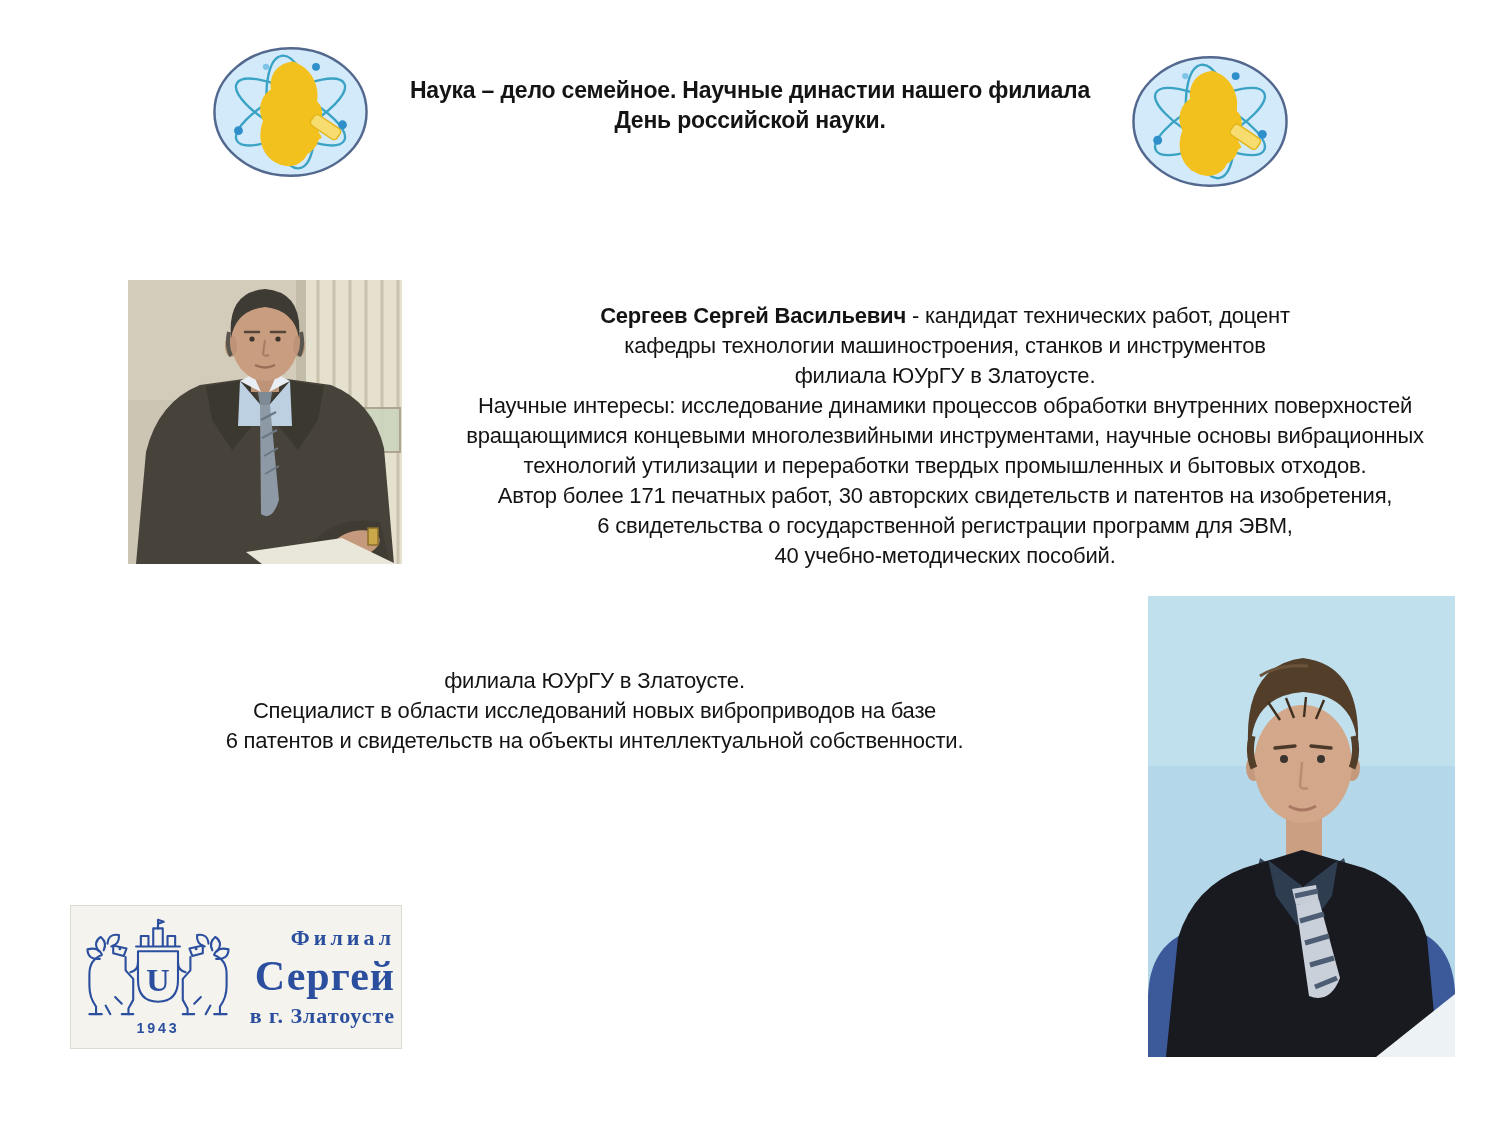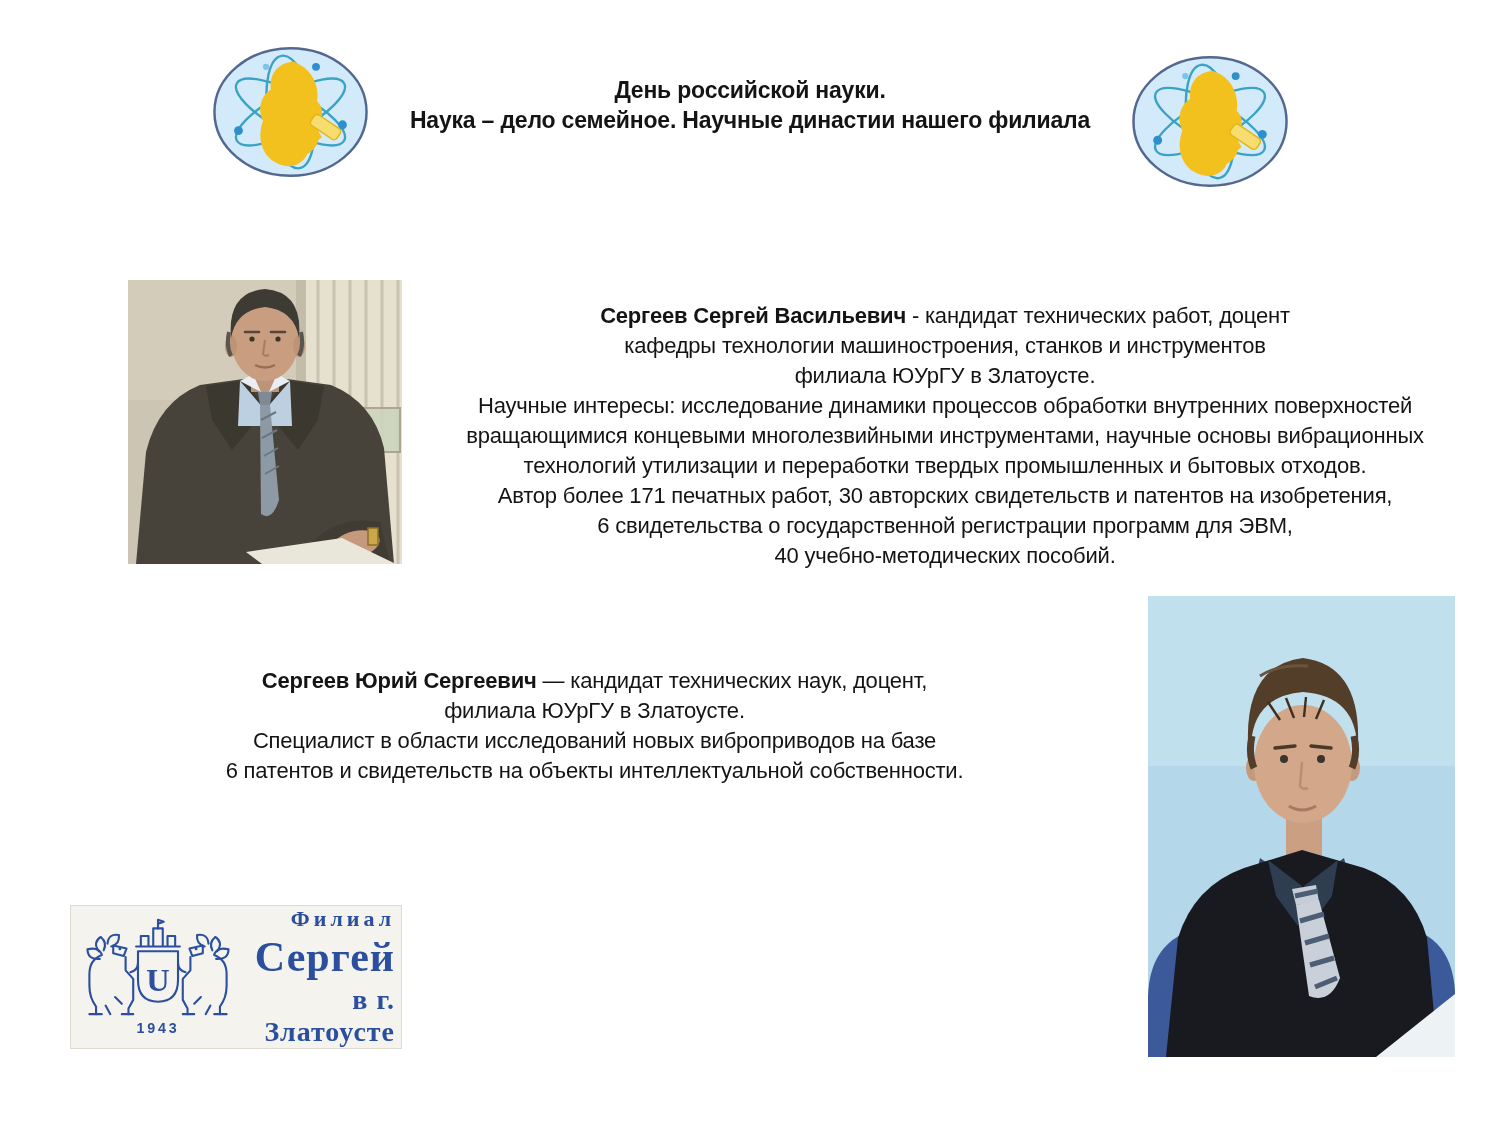--- a/index.html
+++ b/index.html
@@ -42,21 +42,21 @@
     display:flex; align-items:center;
   }
   #branch-logo .crest { width:162px; height:126px; margin-left:6px; flex:none; }
   #branch-logo .crest svg { width:100%; height:100%; display:block; }
   .branch-text {
     flex:1; text-align:right; color:#2b4f9e;
     font-family:"Liberation Serif", serif; padding-right:6px;
   }
   .branch-line1 { font-size:22px; font-weight:700; letter-spacing:4px; }
   .branch-line2 { font-size:42px; font-weight:700; letter-spacing:1px; margin-top:1px; }
-  .branch-line3 { font-size:28px; font-weight:700; letter-spacing:1px; margin-top:3px; }
+  .branch-line3 { font-size:22px; font-weight:700; letter-spacing:1px; margin-top:3px; }
 </style>
 </head>
 <body>
 
 <div class="slide">
 
   <div class="emblem" id="emblem-left">
     <svg viewBox="0 0 160 134">
       <ellipse cx="80" cy="67" rx="77.5" ry="65" fill="#d3eafa" stroke="#53688f" stroke-width="2.5"></ellipse>
       <g fill="none" stroke="#3aa3c4" stroke-width="2.4">
@@ -71,22 +71,22 @@
       <g>
         <circle cx="27" cy="86" r="4.5" fill="#2f8fca"></circle>
         <circle cx="133" cy="80" r="4.5" fill="#2f8fca"></circle>
         <circle cx="106" cy="21" r="4" fill="#2f8fca"></circle>
         <circle cx="55" cy="21" r="3.2" fill="#7fc4e8"></circle>
       </g>
     </svg>
   </div>
 
   <div class="title">
+    <div>Наука – дело семейное. Научные династии нашего филиала</div>
     <div>День российской науки.</div>
-    <div>Наука – дело семейное. Научные династии нашего филиала</div>
   </div>
 
   <div class="emblem" id="emblem-right">
     <svg viewBox="0 0 160 134">
       <ellipse cx="80" cy="67" rx="77.5" ry="65" fill="#d3eafa" stroke="#53688f" stroke-width="2.5"></ellipse>
       <g fill="none" stroke="#3aa3c4" stroke-width="2.4">
         <ellipse cx="80" cy="67" rx="62" ry="20" transform="rotate(-28 80 67)"></ellipse>
         <ellipse cx="80" cy="67" rx="62" ry="20" transform="rotate(28 80 67)"></ellipse>
         <ellipse cx="80" cy="67" rx="58" ry="23" transform="rotate(81 80 67)"></ellipse>
       </g>
@@ -161,21 +161,20 @@
     <div>филиала ЮУрГУ в Златоусте.</div>
     <div>Научные интересы: исследование динамики процессов обработки внутренних поверхностей</div>
     <div>вращающимися концевыми многолезвийными инструментами, научные основы вибрационных</div>
     <div>технологий утилизации и переработки твердых промышленных и бытовых отходов.</div>
     <div>Автор более 171 печатных работ,  30 авторских свидетельств и патентов на изобретения,</div>
     <div>6 свидетельства о государственной регистрации программ для ЭВМ,</div>
     <div>40 учебно-методических пособий.</div>
   </div>
 
   <div class="textblock" id="block2">
-    <div><span class="bold">Сергеев Юрий Сергеевич</span><span> — кандидат технических наук, доцент,</span></div>
     <div>филиала ЮУрГУ в Златоусте.</div>
     <div>Специалист в области  исследований новых виброприводов на базе</div>
     <div>6 патентов и свидетельств на объекты интеллектуальной собственности.</div>
   </div>
 
   <div class="photo" id="photo2">
     <svg viewBox="0 0 307 461" preserveAspectRatio="none">
       <rect width="307" height="461" fill="#b4d8e9"></rect>
       <rect width="307" height="170" fill="#c0e0ee"></rect>
       <g>

